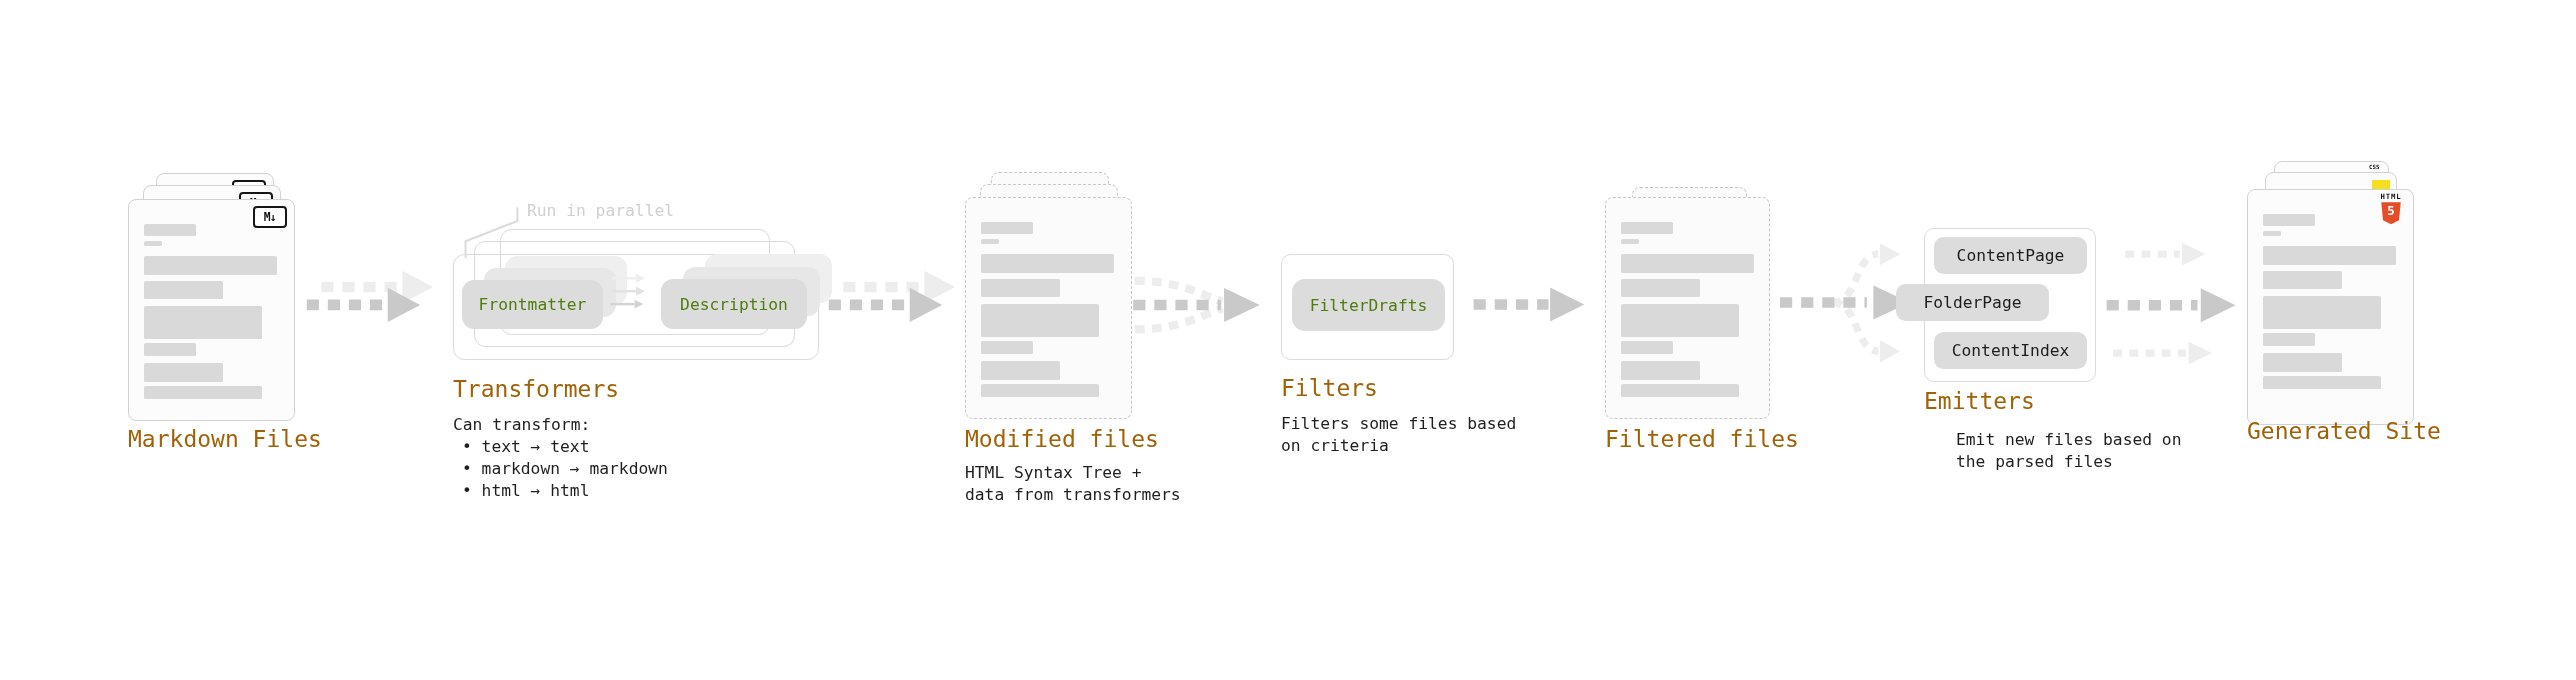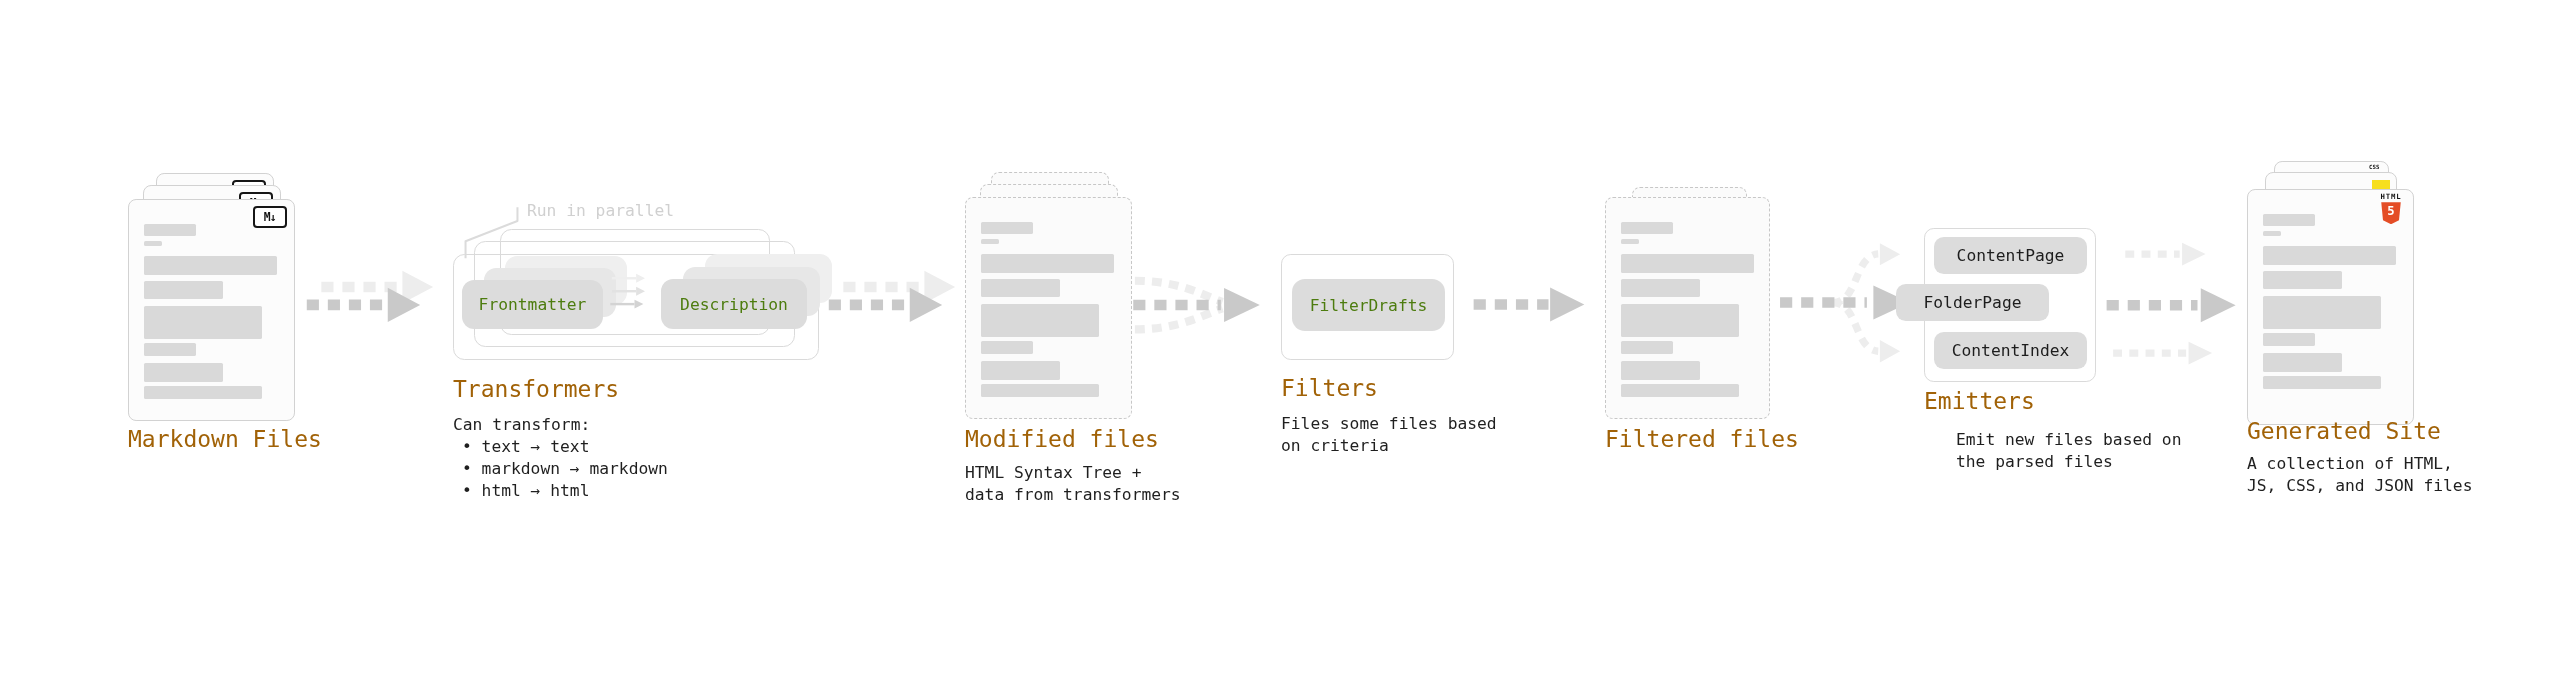--- a/index.html
+++ b/index.html
@@ -146,21 +146,21 @@
     <path d="M6,13 C60,13 88,30 114,39" stroke="#ededed" stroke-width="10" stroke-dasharray="12 9" fill="none"></path>
     <path d="M6,73 C60,73 88,56 114,47" stroke="#ededed" stroke-width="10" stroke-dasharray="12 9" fill="none"></path>
     <line x1="4" y1="43" x2="112" y2="43" stroke="#c9c9c9" stroke-width="13" stroke-dasharray="15 11"></line>
     <polygon points="116,22 116,64 160,43" fill="#c9c9c9"></polygon>
   </svg>
 
   <div class="obox" style="left:1281px;top:254px;width:173px;height:106px;border-radius:9.8px;"></div>
   <div class="tpill fill-front" style="left:1292px;top:279px;width:153px;height:52px;border-radius:13px;">FilterDrafts</div>
   <div class="title" style="left:1281px;top:377px;">Filters</div>
   <div class="desc" style="left:1281px;top:413px;">
-    <div>Files some files based</div>
+    <div>Filters some files based</div>
     <div>on criteria</div>
   </div>
 
   <svg style="left:1472px;top:280px;" width="118" height="49" viewBox="0 0 145 60">
     <line x1="2" y1="30" x2="94" y2="30" stroke="#c9c9c9" stroke-width="13" stroke-dasharray="15 11"></line>
     <polygon points="96,9 96,51 138,30" fill="#c9c9c9"></polygon>
   </svg>
 
   <div class="doc dashed" style="left:1632px;top:187px;width:115px;height:222px;"></div>
   <div class="doc dashed" style="left:1605px;top:197px;width:165px;height:222px;">
@@ -220,19 +220,15 @@
     <i class="bar b1"></i>
     <i class="bar b2"></i>
     <i class="bar b3"></i>
     <i class="bar b4"></i>
     <i class="bar b5"></i>
     <i class="bar b6"></i>
     <i class="bar b7"></i>
     <i class="bar b8"></i>
   </div>
   <div class="title" style="left:2247px;top:420px;">Generated Site</div>
-  <div class="desc" style="left:2247px;top:453px;">
-    <div>A collection of HTML,</div>
-    <div>JS, CSS, and JSON files</div>
-  </div>
 
 </div>
 
 
 </body></html>

